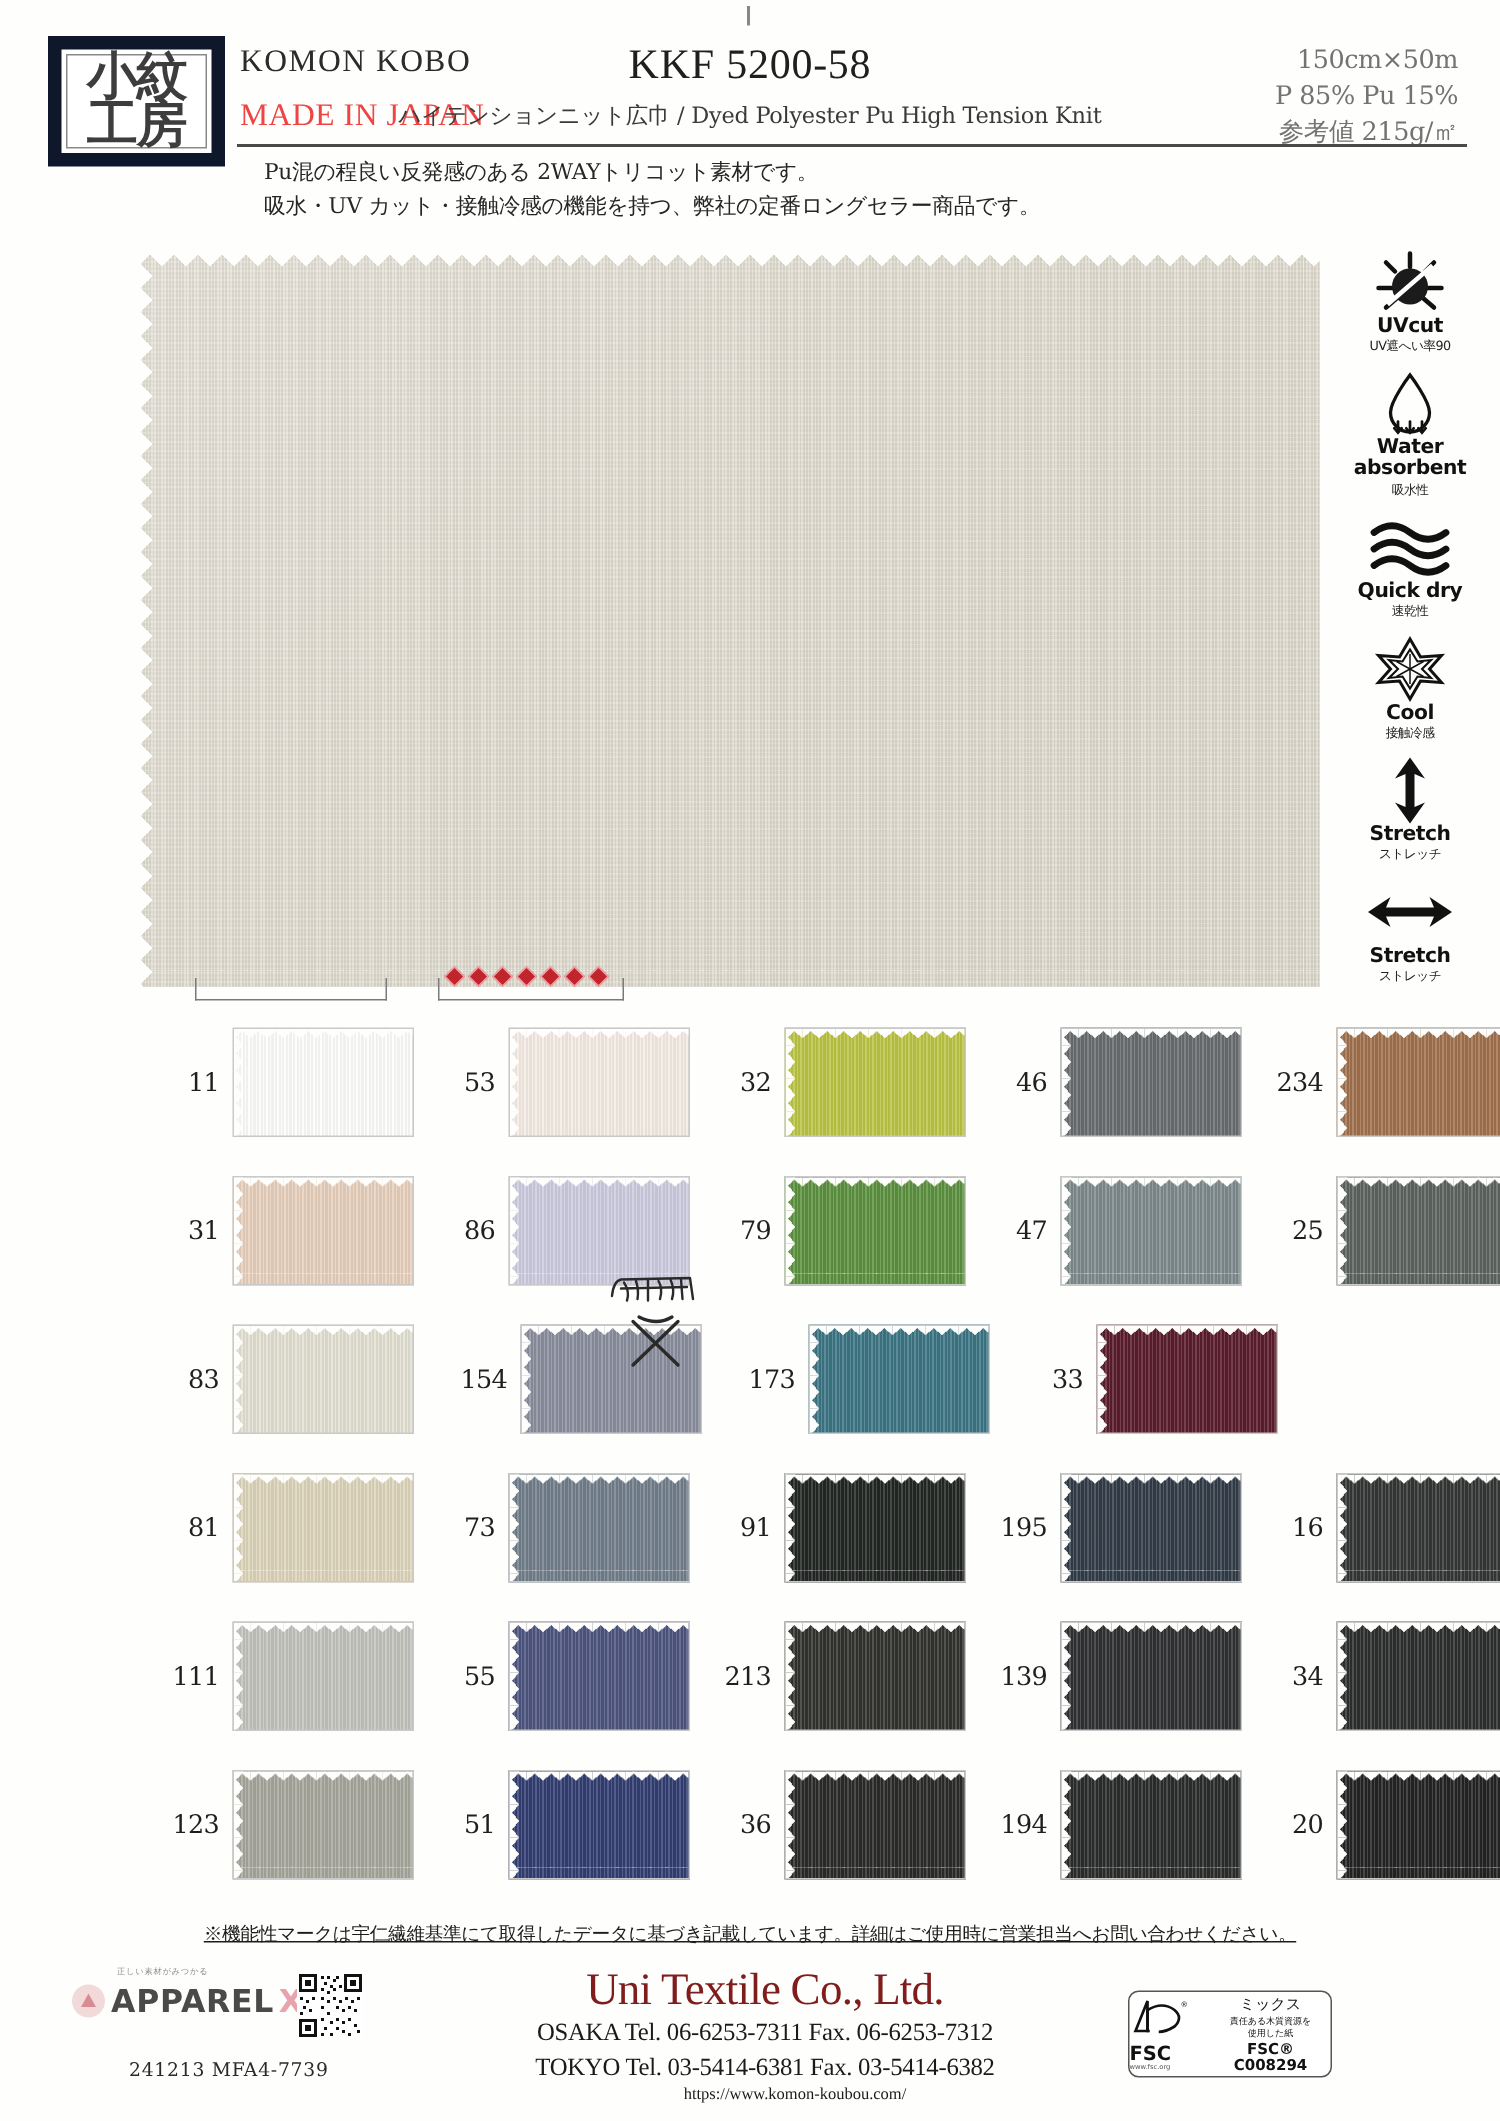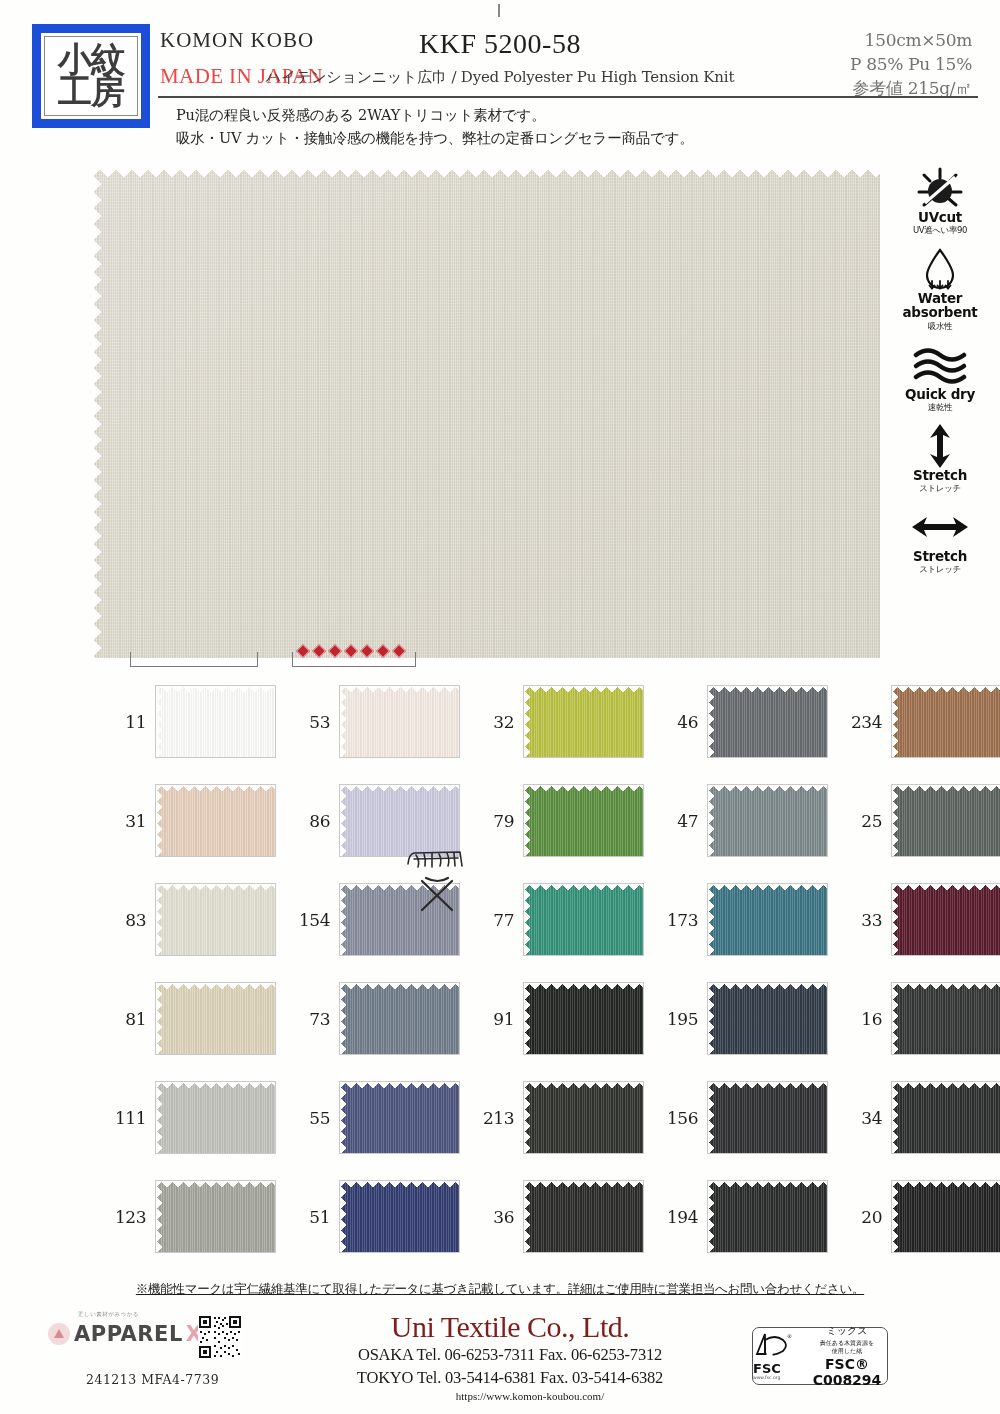--- a/index.html
+++ b/index.html
@@ -20,22 +20,22 @@
   }
 
   
   .header {
     position: absolute;
     left: 0; top: 0; width: 1000px; height: 160px;
   }
   .logo-box {
     position: absolute;
     left: 32px; top: 24px;
-    width: 118px; height: 104px;
-    border: 9px solid #1d4ed8;
+    width: 118px; height: 87px;
+    border: 9px solid #0f172a;
     background: #fff;
     padding: 3px;
   }
   .logo-inner {
     width: 100%; height: 100%;
     border: 1.5px solid #8a8a8a;
     display: flex; align-items: center; justify-content: center;
     font-family: "DejaVu Serif", serif;
     font-size: 34px;
     line-height: 0.93;
@@ -406,21 +406,21 @@
     font-size: 4.5px;
     color: #555;
   }
   .fsc-right {
     flex: 1; text-align: center;
     font-family: "DejaVu Sans", sans-serif;
     color: #111;
   }
   .fsc-mix { font-size: 10px; }
   .fsc-desc { font-size: 6px; line-height: 1.25; margin-top: 1px; }
-  .fsc-code { font-size: 14px; font-weight: bold; margin-top: 2px; }
+  .fsc-code { font-size: 10px; font-weight: bold; margin-top: 2px; }
 </style>
 </head>
 <body>
 
 <div class="page">
 
   <div class="header">
 
     <div class="logo-box">
       <div class="logo-inner">
@@ -523,20 +523,35 @@
             <path d="M4 10 Q16 1 28 10 T52 10"></path>
             <path d="M4 21 Q16 12 28 21 T52 21"></path>
             <path d="M4 32 Q16 23 28 32 T52 32"></path>
           </g>
         </svg>
       </div>
       <div class="fn-en">Quick dry</div>
       <div class="fn-jp">速乾性</div>
     </div>
 
+    <div class="fn-item">
+      <div class="fn-glyph">
+        <svg width="48" height="44" viewBox="0 0 48 44">
+          <path d="M24 2 L31 14 L45 13 L37 22 L45 31 L31 30 L24 42 L17 30 L3 31 L11 22 L3 13 L17 14 Z" fill="none" stroke="#111" stroke-width="2"></path>
+          <path d="M24 9 L29 17 L38 16 L32 22 L38 28 L29 27 L24 35 L19 27 L10 28 L16 22 L10 16 L19 17 Z" fill="none" stroke="#111" stroke-width="1.4"></path>
+          <g stroke="#111" stroke-width="1">
+            <line x1="24" y1="12" x2="24" y2="32"></line>
+            <line x1="15" y1="17" x2="33" y2="27"></line>
+            <line x1="15" y1="27" x2="33" y2="17"></line>
+          </g>
+        </svg>
+      </div>
+      <div class="fn-en">Cool</div>
+      <div class="fn-jp">接触冷感</div>
+    </div>
 
     <div class="fn-item">
       <div class="fn-glyph">
         <svg width="30" height="46" viewBox="0 0 30 46">
           <path d="M15 1 L25 15 L18 12 L18 34 L25 31 L15 45 L5 31 L12 34 L12 12 L5 15 Z" fill="#111"></path>
         </svg>
       </div>
       <div class="fn-en">Stretch</div>
       <div class="fn-jp">ストレッチ</div>
     </div>
@@ -672,30 +687,20 @@
           <div class="cell-num">154</div>
           <div class="cell-sw" style="background: rgb(139, 142, 158);">
             <div class="fill"></div>
             <div class="pt"></div>
             <div class="pb"></div>
             <div class="pl"></div>
             <div class="pr"></div>
           </div>
         </div>
         <div class="cell">
-          <div class="cell-num">77</div>
-          <div class="cell-sw" style="background: rgb(53, 147, 122);">
-            <div class="fill"></div>
-            <div class="pt"></div>
-            <div class="pb"></div>
-            <div class="pl"></div>
-            <div class="pr"></div>
-          </div>
-        </div>
-        <div class="cell">
           <div class="cell-num">173</div>
           <div class="cell-sw" style="background: rgb(61, 117, 133);">
             <div class="fill"></div>
             <div class="pt"></div>
             <div class="pb"></div>
             <div class="pl"></div>
             <div class="pr"></div>
           </div>
         </div>
         <div class="cell">
@@ -786,21 +791,21 @@
           <div class="cell-num">213</div>
           <div class="cell-sw" style="background: rgb(49, 51, 45);">
             <div class="fill"></div>
             <div class="pt"></div>
             <div class="pb"></div>
             <div class="pl"></div>
             <div class="pr"></div>
           </div>
         </div>
         <div class="cell">
-          <div class="cell-num">156</div>
+          <div class="cell-num">139</div>
           <div class="cell-sw" style="background: rgb(47, 49, 51);">
             <div class="fill"></div>
             <div class="pt"></div>
             <div class="pb"></div>
             <div class="pl"></div>
             <div class="pr"></div>
           </div>
         </div>
         <div class="cell">
           <div class="cell-num">34</div>

